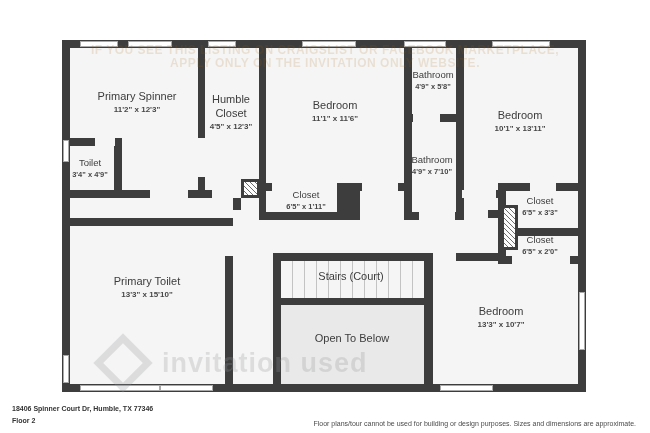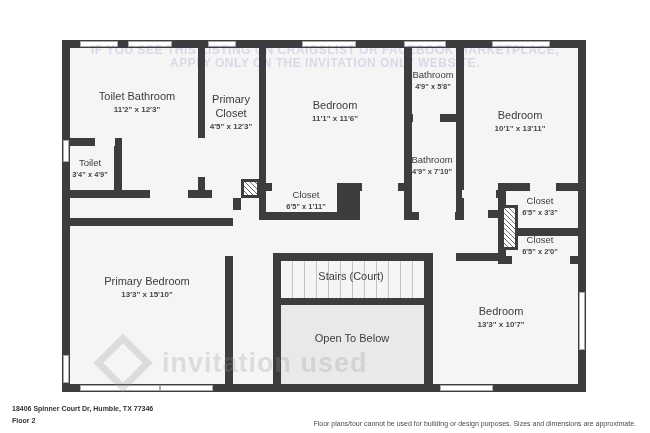--- a/index.html
+++ b/index.html
@@ -18,21 +18,21 @@
   .openbelow{position:absolute;background:var(--open_floor);}
   .label{position:absolute;transform:translate(-50%,-50%);text-align:center;color:var(--text);line-height:1.25;}
   .label .nm{font-weight:normal;font-size:11px;display:block;}
   .label .dm{font-size:8px;font-weight:bold;display:block;margin-top:1px;color:#474747;}
   .label.small .nm{font-size:9.5px;}
   .label.small .dm{font-size:7.5px;}
   .footer-address{position:absolute;left:12px;top:405px;font-size:7px;font-weight:bold;color:#333;}
   .footer-floor{position:absolute;left:12px;top:417px;font-size:7px;font-weight:bold;color:#333;}
   .footer-disclaimer{position:absolute;right:14px;top:420px;font-size:7px;color:#4a4a4a;}
   .wm-top{position:absolute;left:50%;top:44px;transform:translateX(-50%);width:520px;text-align:center;
-          color:#4c1d95;opacity:.14;font-weight:bold;font-size:12px;line-height:1.1;letter-spacing:.5px;}
+          color:#a16207;opacity:.14;font-weight:bold;font-size:12px;line-height:1.1;letter-spacing:.5px;}
   .wm-brand{position:absolute;left:96px;top:336px;display:flex;align-items:center;gap:12px;
             color:#93969a;opacity:.25;}
   .wm-brand .txt{font-size:27px;font-weight:bold;letter-spacing:1px;}
   .wm-diamond{width:28px;height:28px;border:7px solid #93969a;transform:rotate(45deg);margin:6px;}
 </style>
 </head>
 <body>
 
 <div id="stage">
 
@@ -107,29 +107,29 @@
   <div class="wm-top">
     <div>IF YOU SEE THIS LISTING ON CRAIGSLIST OR FACEBOOK MARKETPLACE,</div>
     <div>APPLY ONLY ON THE INVITATION ONLY WEBSITE.</div>
   </div>
   <div class="wm-brand">
     <span class="wm-diamond"></span>
     <span class="txt">invitation used</span>
   </div>
 
   <div class="label" style="left:137px;top:102px;width:95px;">
-    <span class="nm">Toilet Bathroom</span>
+    <span class="nm">Primary Spinner</span>
     <span class="dm">11'2" x 12'3"</span>
   </div>
   <div class="label small" style="left:90px;top:168px;width:70px;text-align:center;">
     <span class="nm">Toilet</span>
     <span class="dm">3'4" x 4'9"</span>
   </div>
   <div class="label" style="left:231px;top:112px;width:72px;">
-    <span class="nm">Primary Closet</span>
+    <span class="nm">Humble Closet</span>
     <span class="dm">4'5" x 12'3"</span>
   </div>
   <div class="label" style="left:335px;top:111px;width:120px;">
     <span class="nm">Bedroom</span>
     <span class="dm">11'1" x 11'6"</span>
   </div>
   <div class="label small" style="left:306px;top:200px;width:95px;">
     <span class="nm">Closet</span>
     <span class="dm">6'5" x 1'11"</span>
   </div>
@@ -147,21 +147,21 @@
   </div>
   <div class="label small" style="left:540px;top:206px;width:78px;">
     <span class="nm">Closet</span>
     <span class="dm">6'5" x 3'3"</span>
   </div>
   <div class="label small" style="left:540px;top:245px;width:78px;">
     <span class="nm">Closet</span>
     <span class="dm">6'5" x 2'0"</span>
   </div>
   <div class="label" style="left:147px;top:287px;width:170px;">
-    <span class="nm">Primary Bedroom</span>
+    <span class="nm">Primary Toilet</span>
     <span class="dm">13'3" x 15'10"</span>
   </div>
   <div class="label" style="left:501px;top:317px;width:120px;">
     <span class="nm">Bedroom</span>
     <span class="dm">13'3" x 10'7"</span>
   </div>
   <div class="label" style="left:351px;top:277px;width:140px;">
     <span class="nm">Stairs (Court)</span>
   </div>
   <div class="label" style="left:352px;top:339px;width:160px;">

